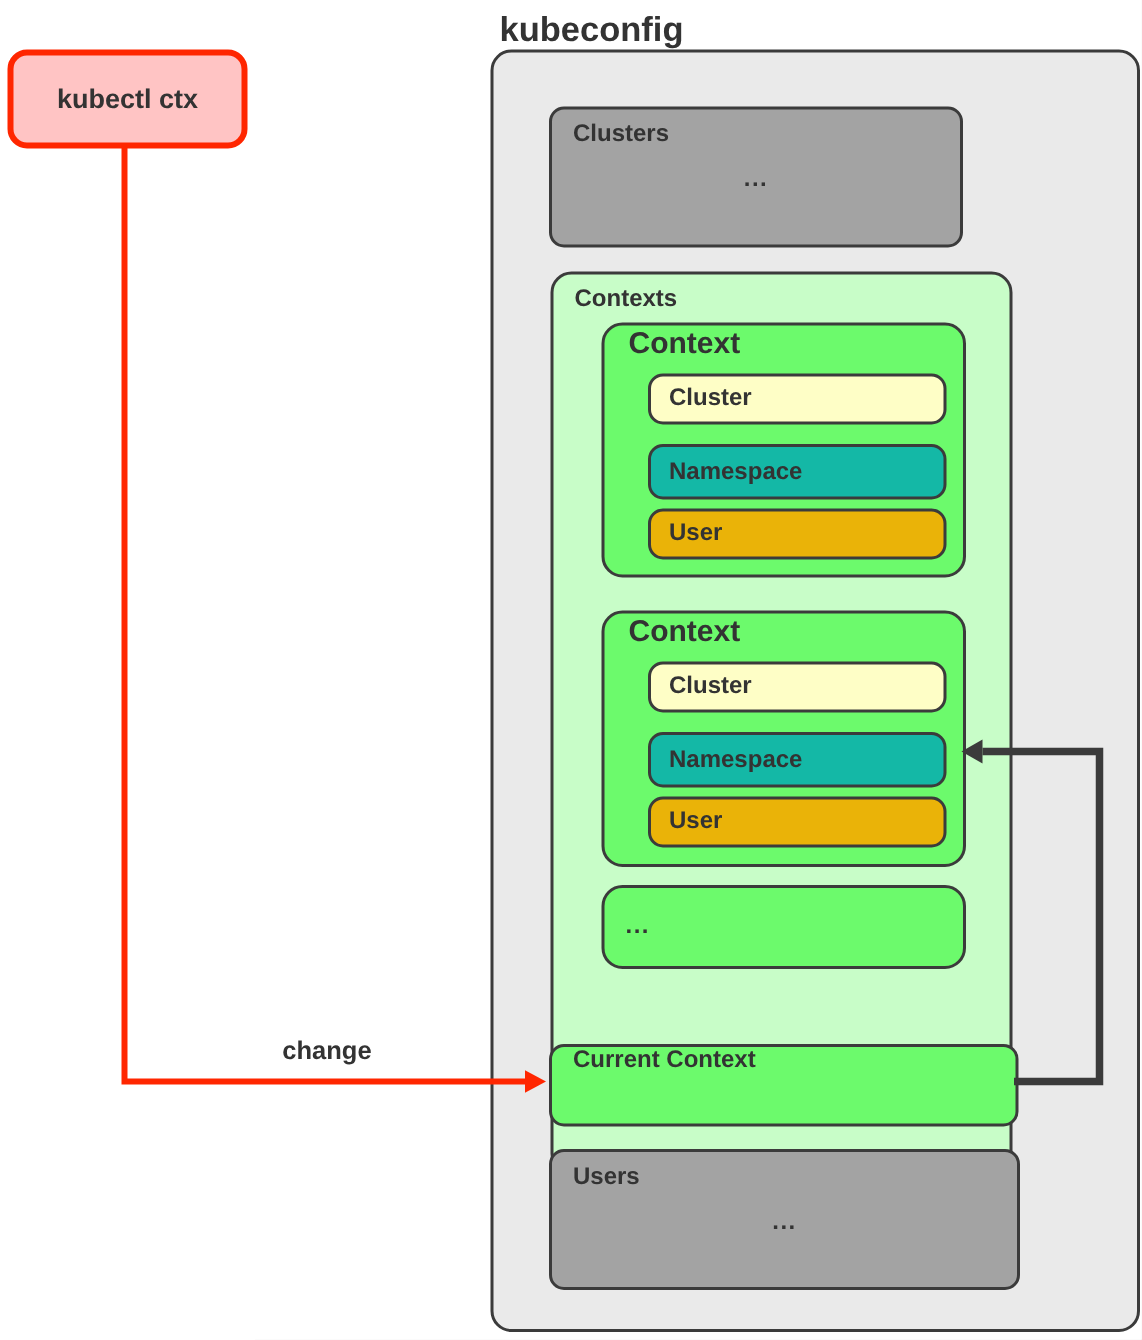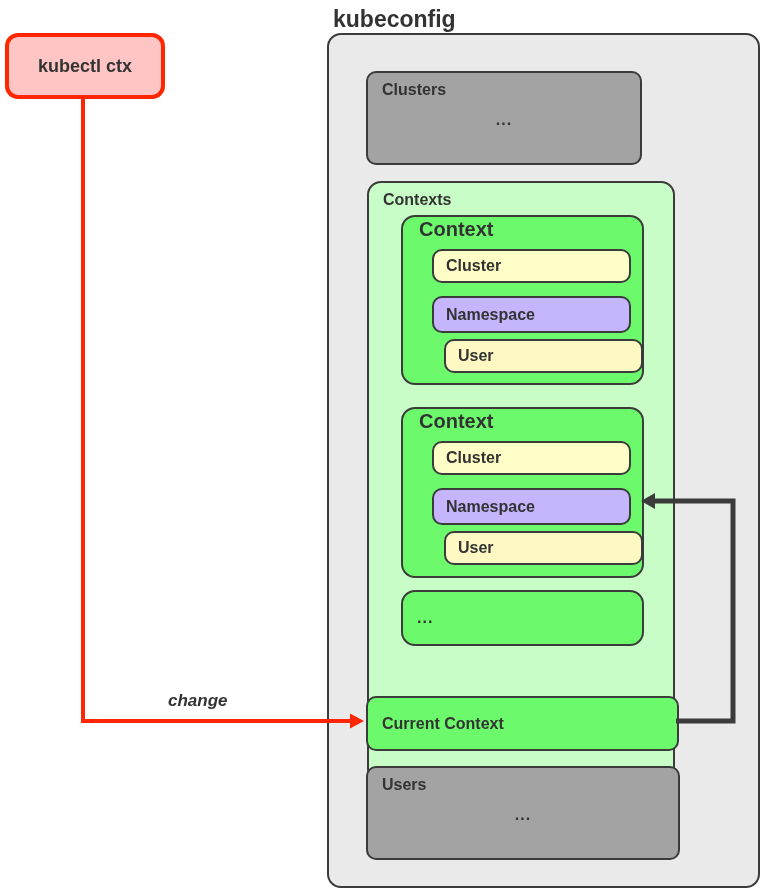--- a/index.html
+++ b/index.html
@@ -28,32 +28,32 @@
   .ctx-card{left:32px;width:243px;background:#6cfa6c;border-radius:14px;}
   .ctx-card.c1{top:32px;height:170px;}
   .ctx-card.c2{top:224px;height:171px;}
   .ctx-lbl{position:absolute;top:1px;left:16px;font-weight:bold;font-size:20px;}
   .field{
     position:absolute;left:29px;width:199px;border:2px solid #3b3b3b;border-radius:10px;
     box-sizing:border-box;display:flex;align-items:center;padding-left:12px;
     font-weight:bold;font-size:16px;
   }
   .f-cluster{top:20px;height:34px;background:#fefec6;margin-top:12px;}
-  .f-namespace{top:79px;height:37px;background:#c4b5fd;}
-  .f-user{top:122px;height:34px;background:#fef9c3;margin-left:12px;}
+  .f-namespace{top:79px;height:37px;background:#14b8a6;}
+  .f-user{top:122px;height:34px;background:#eab308;}
   .ctx-dots{left:32px;top:407px;width:243px;height:56px;background:#6cfa6c;border-radius:14px;
     display:flex;align-items:center;padding-left:14px;font-weight:bold;font-size:16px;letter-spacing:1px;}
   .current{left:37px;top:661px;width:313px;height:55px;background:#6cfa6c;border-radius:10px;
-    display:flex;align-items:center;padding-left:14px;font-weight:bold;font-size:16px;}
+    display:flex;padding-left:14px;font-weight:bold;font-size:16px;}
   .users{left:37px;top:731px;width:314px;height:94px;background:#a3a3a3;border-radius:10px;}
   
   svg.overlay{position:absolute;left:0;top:0;width:761px;height:893px;pointer-events:none;}
   .change-label{
-    position:absolute;left:168px;top:691px;width:100px;text-align:left;
-    font-weight:bold;font-style:italic;font-size:17px;
+    position:absolute;left:168px;top:691px;width:100px;text-align:center;
+    font-weight:bold;font-size:17px;
   }
 </style>
 </head>
 <body>
 
 <div class="canvas">
 
   <div class="actor">
     <span>kubectl ctx</span>
   </div>

